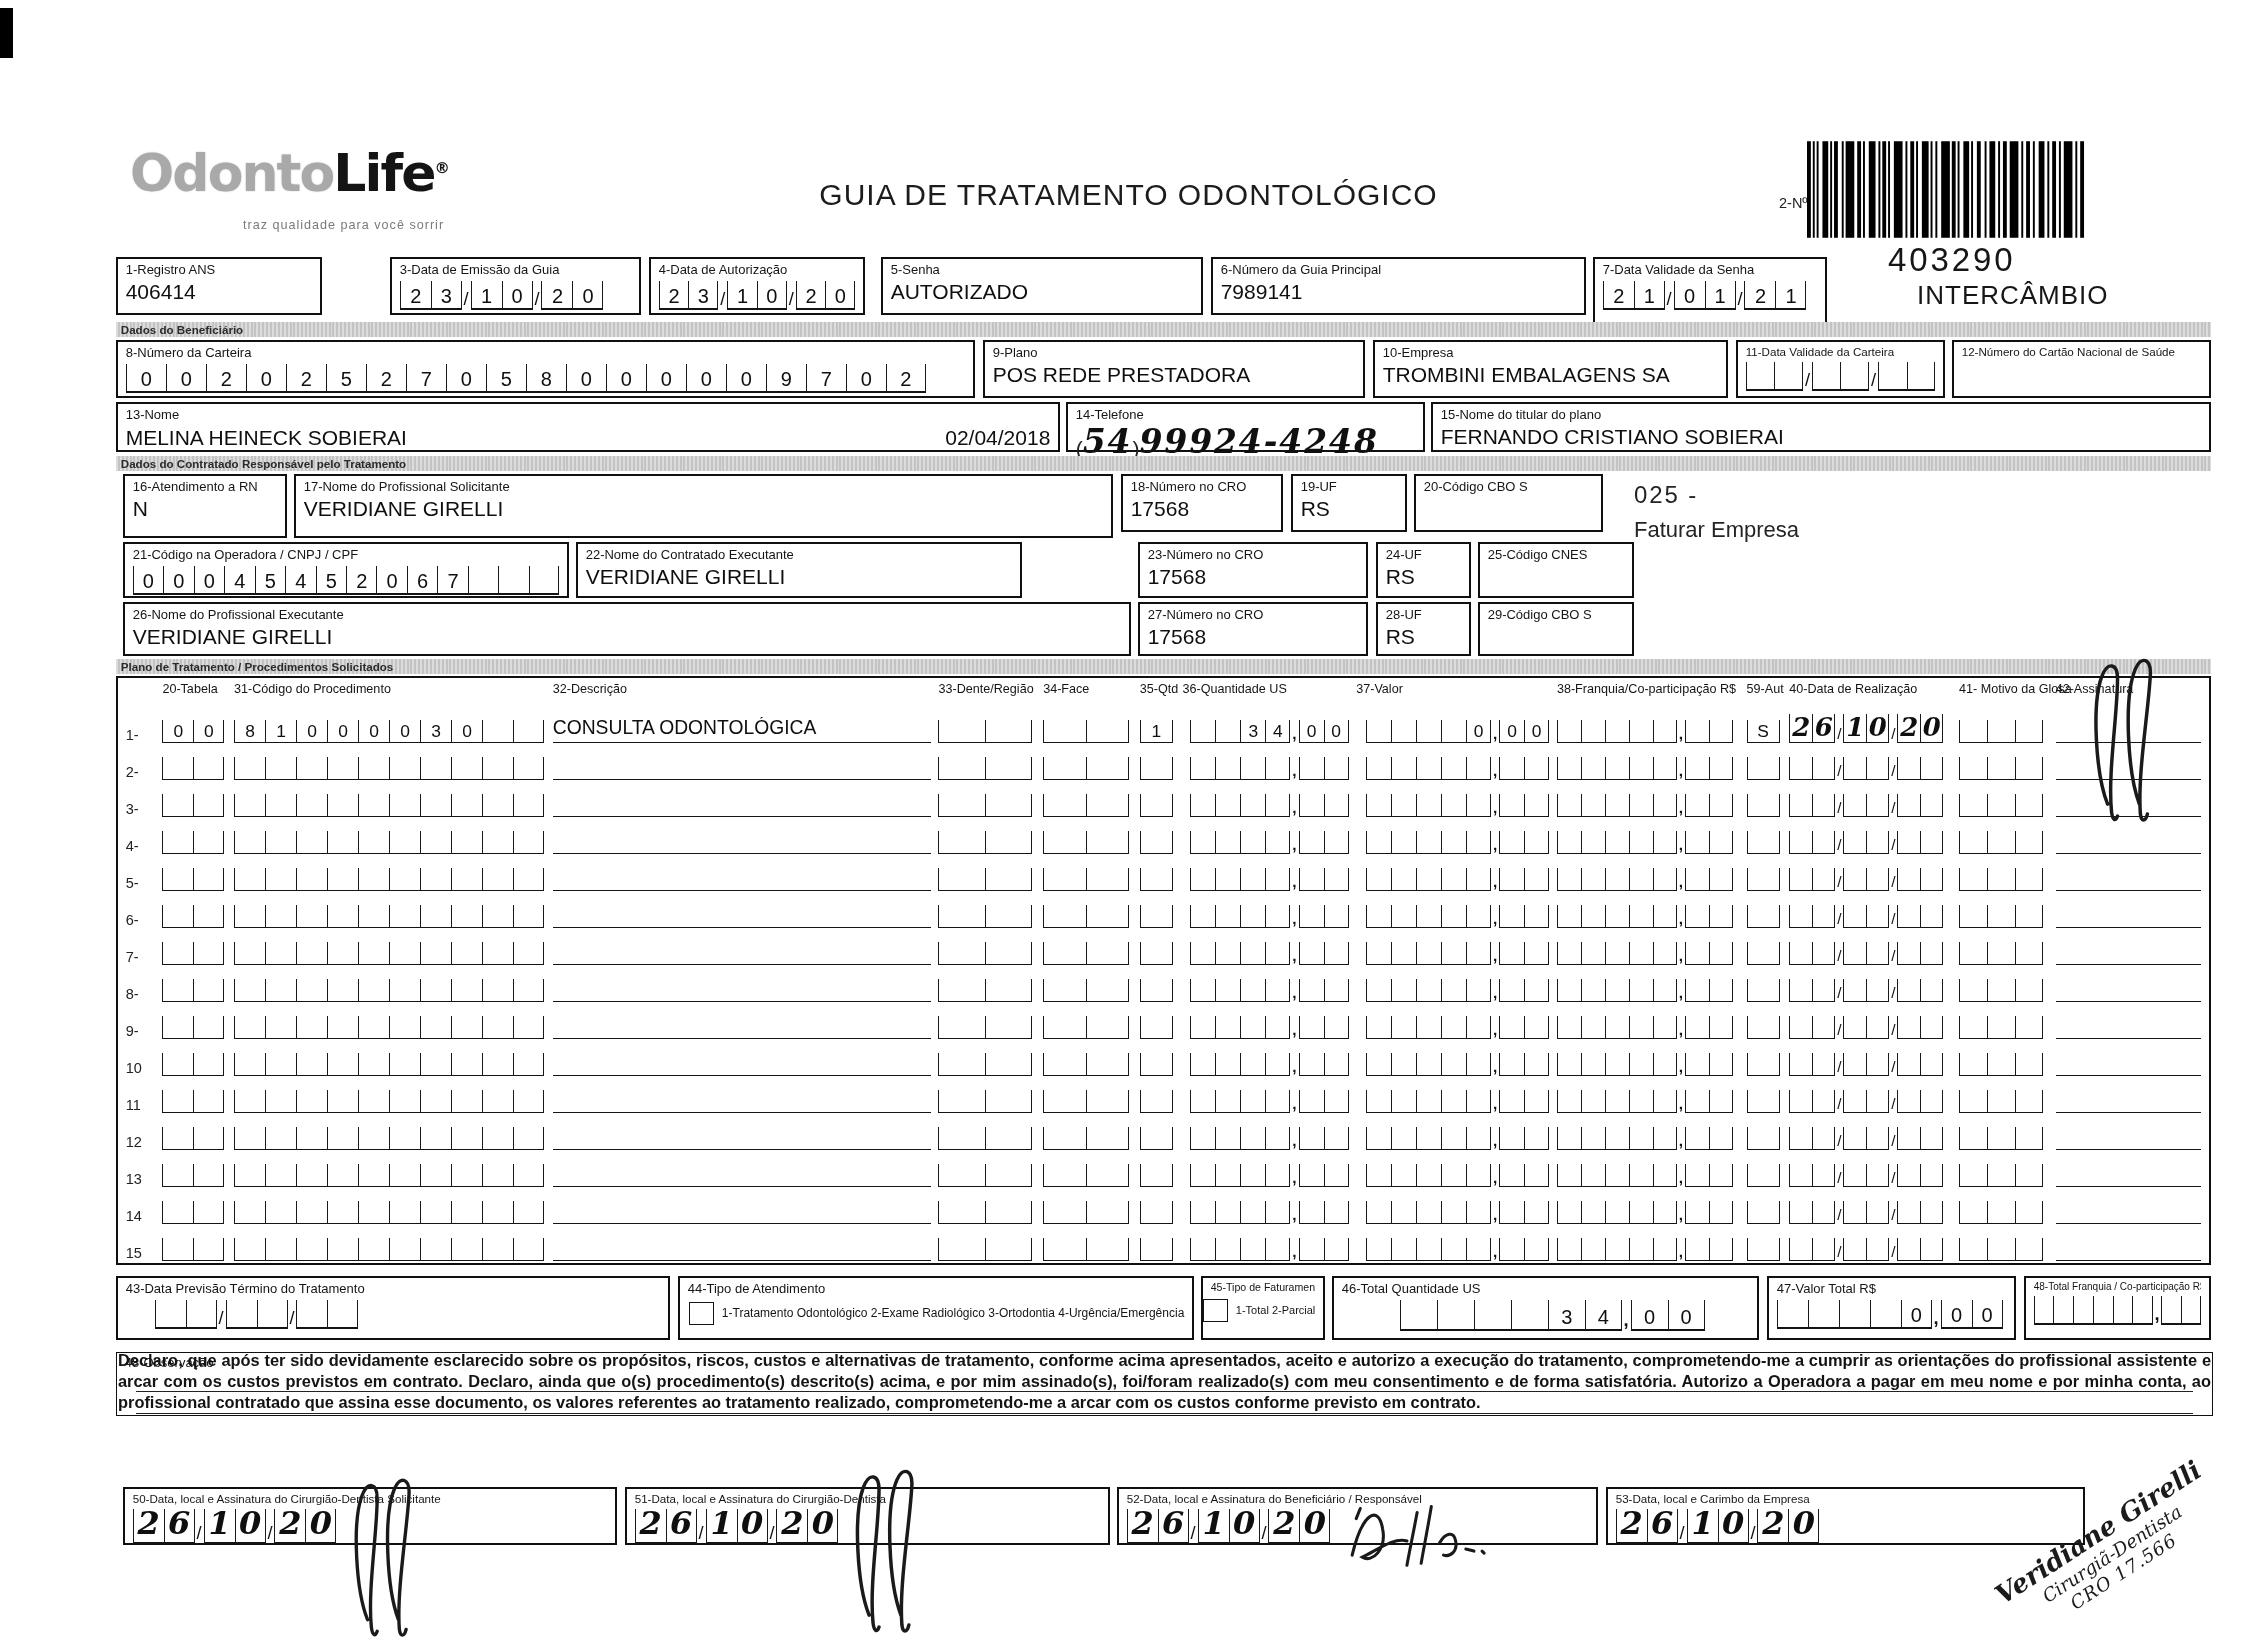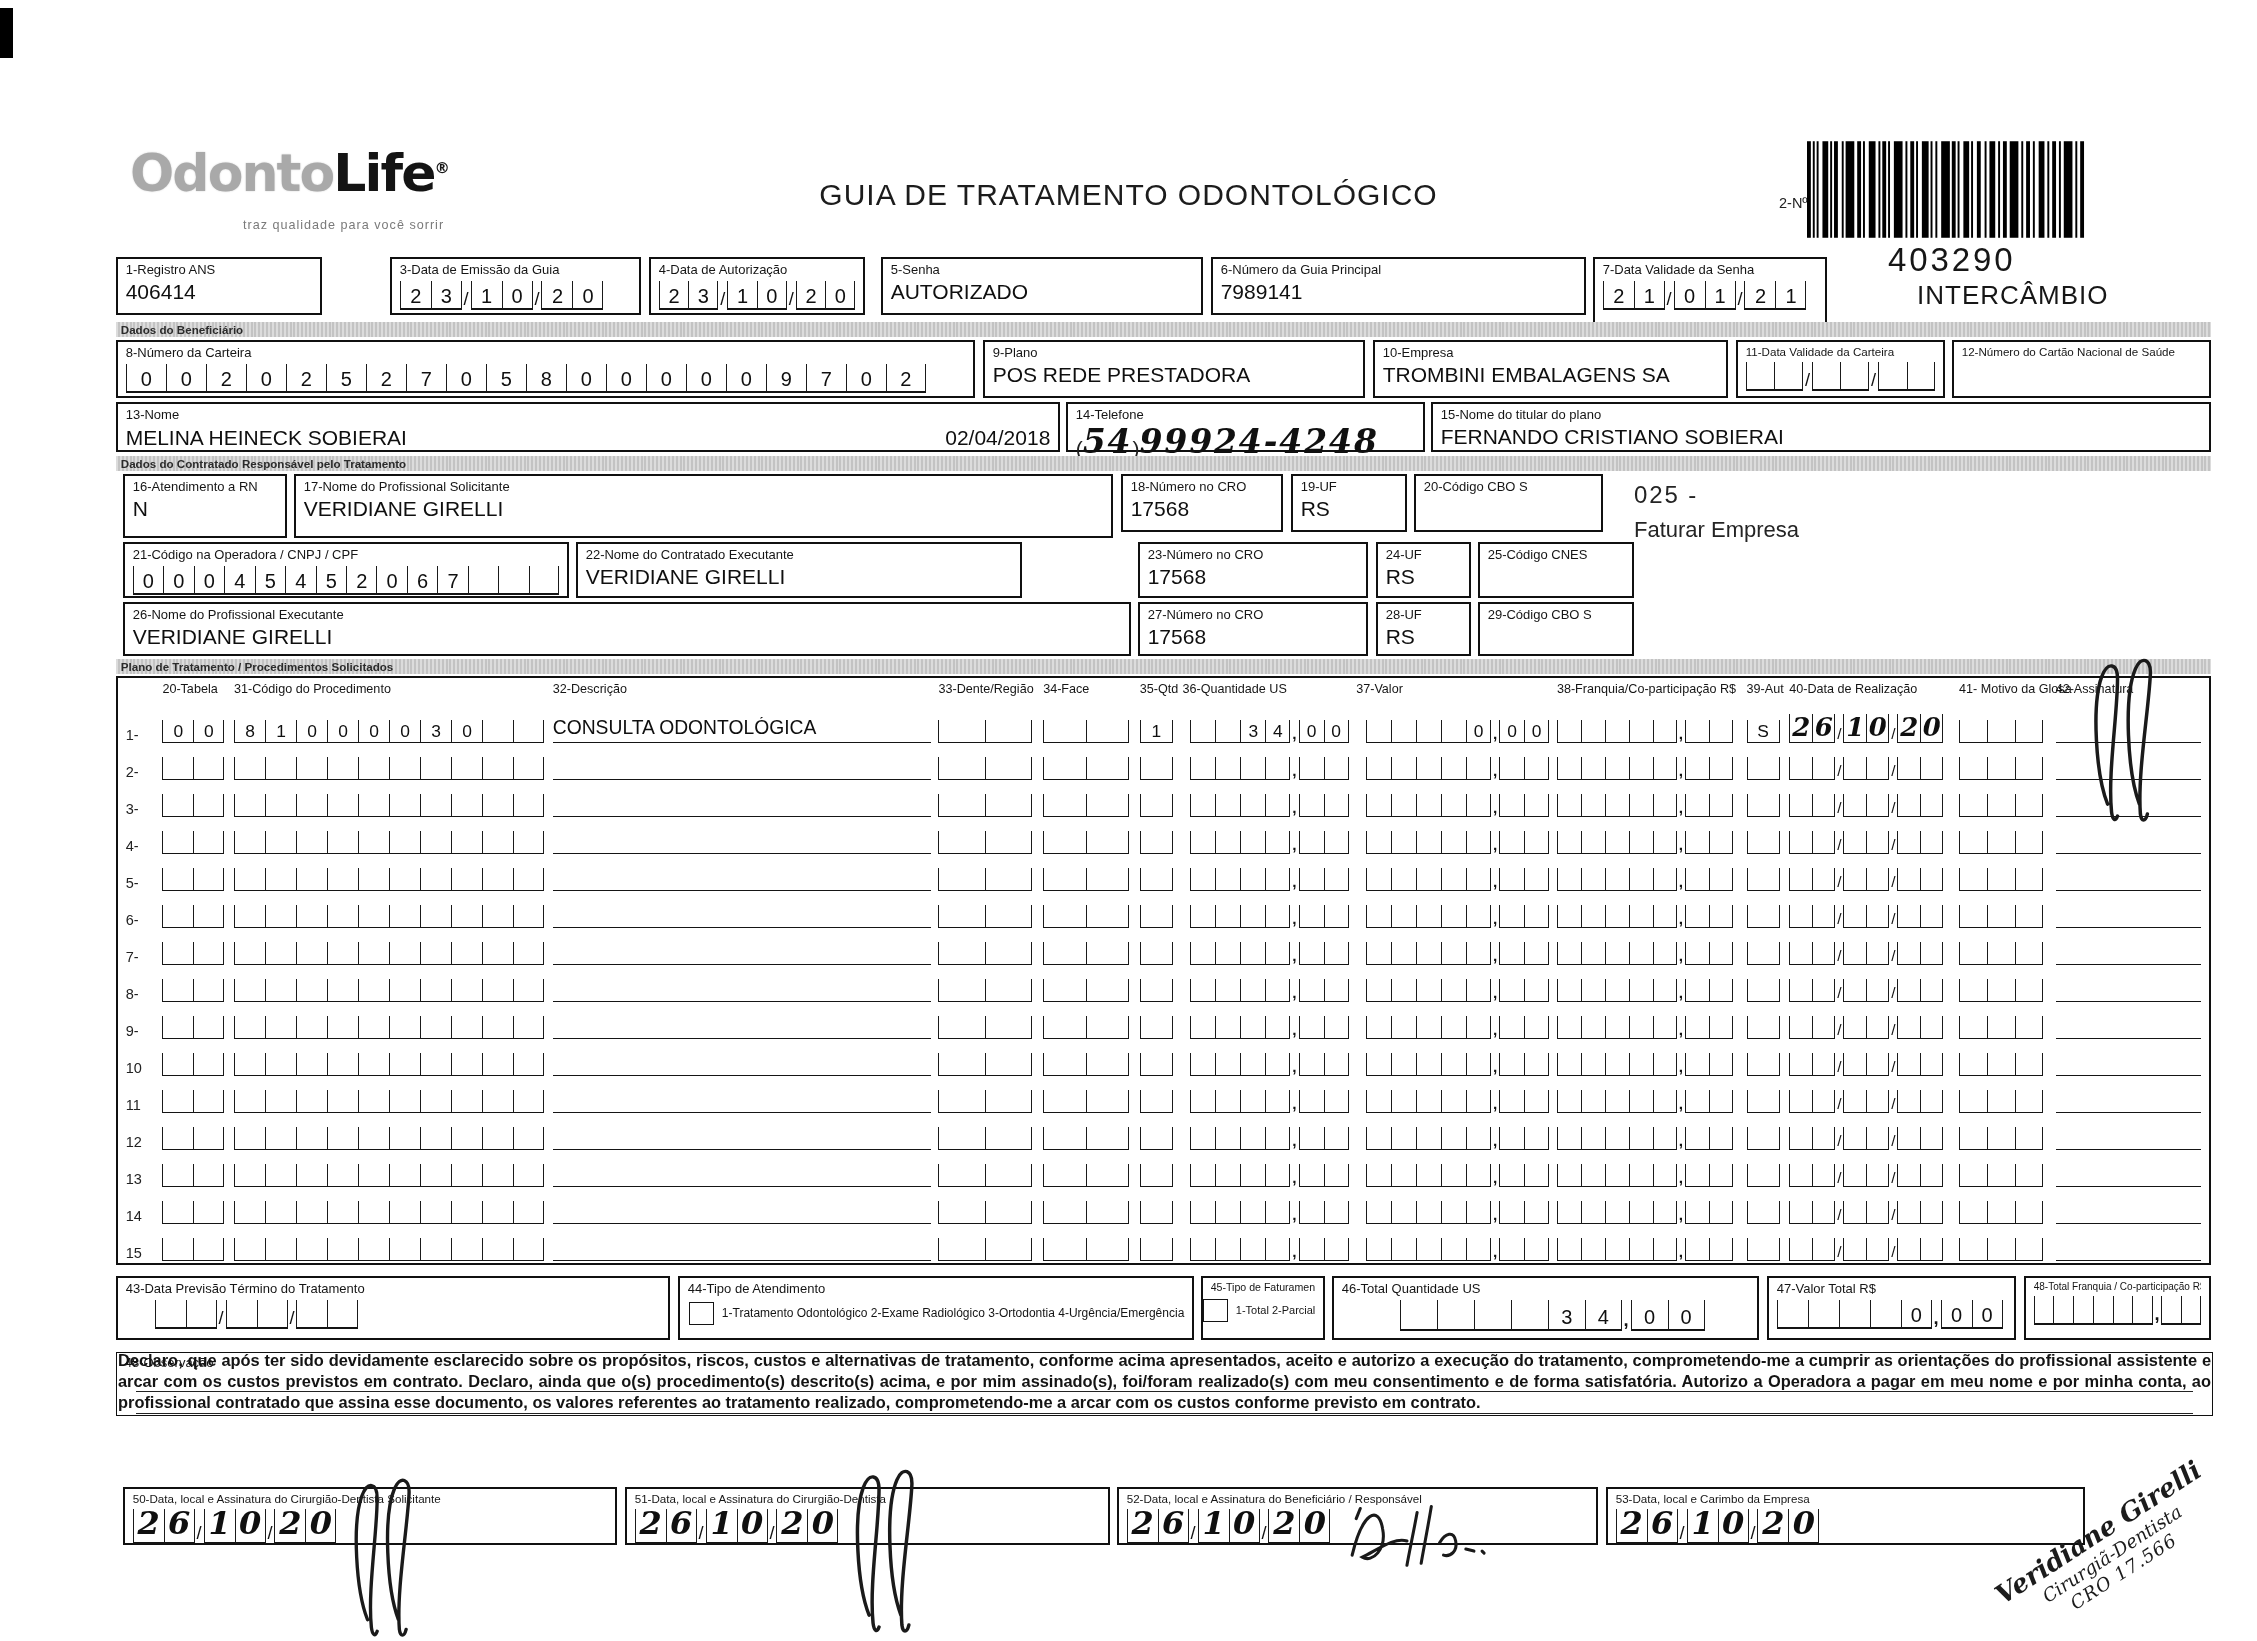--- a/index.html
+++ b/index.html
@@ -370,21 +370,21 @@
       <span class="c-num"></span>
       <span class="c-tab">20-Tabela</span>
       <span class="c-cod">31-Código do Procedimento</span>
       <span class="c-desc" style="border:none">32-Descrição</span>
       <span class="c-dente">33-Dente/Região</span>
       <span class="c-face">34-Face</span>
       <span class="c-qtd">35-Qtd</span>
       <span class="c-qus">36-Quantidade US</span>
       <span class="c-val">37-Valor</span>
       <span class="c-fra">38-Franquia/Co-participação R$</span>
-      <span class="c-aut">39-Aut</span>
+      <span class="c-aut">59-Aut</span>
       <span class="c-data">40-Data de Realização</span>
       <span class="c-mot">41- Motivo da Glosa</span>
       <span class="c-ass" style="border:none">42-Assinatura</span>
     </div>
     <div class="trow r1">
       <div class="c-num">1-</div>
       <div class="c-tab fdigits">
           <span class="dbox">0</span>
           <span class="dbox gend">0</span>
         </div>

